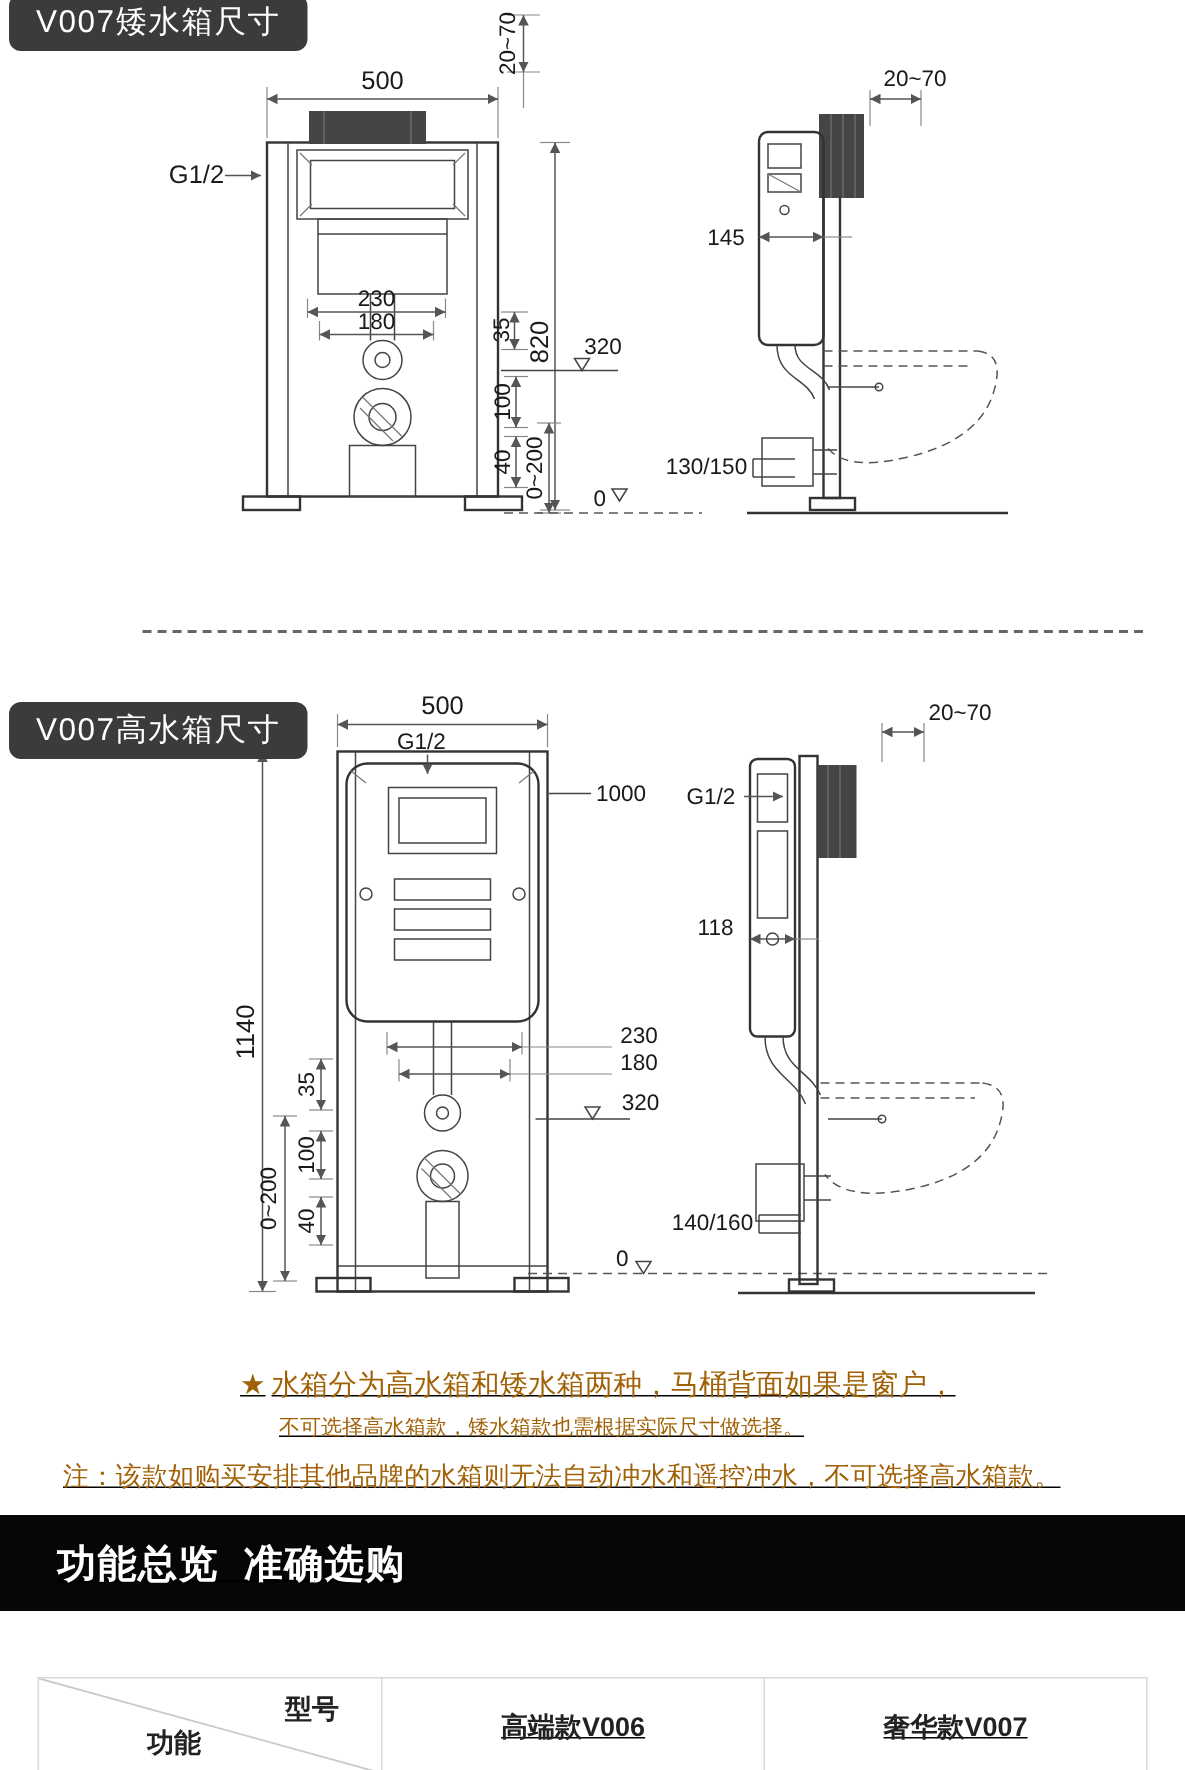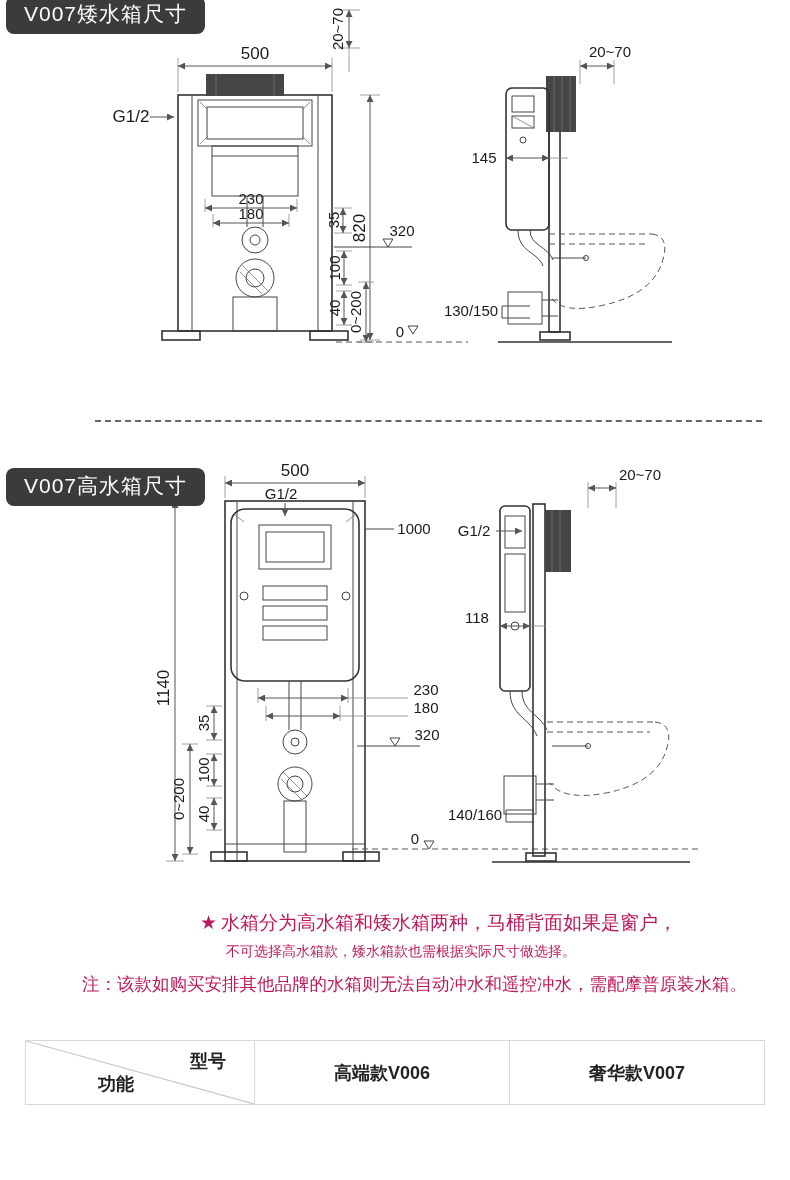--- a/index.html
+++ b/index.html
@@ -1,37 +1,37 @@
 <!DOCTYPE html>
 <html><head>
 <meta charset="utf-8">
 <style>
   * { margin:0; padding:0; box-sizing:border-box; }
   body { background:#fff; font-family:"Liberation Sans","DejaVu Sans",sans-serif; }
-  .page { width:790px; height:1180px; overflow:hidden; background:#fff; position:relative; }
+  .page { width:790px; height:1180px; overflow:hidden; background:#fff; position:relative;text-decoration:underline; }
 
   .diagram-section { position:relative; }
   .badge { position:absolute; left:6px; top:-4px; background:#3b3b3b; color:#fff;
            font-size:21px; padding:4px 18px 6px; border-radius:8px; letter-spacing:1px; z-index:2; }
   .badge2 { top:4px;margin-top:38px; }
 
   svg.drawing { display:block; }
   .p  { fill:none; stroke:#333; stroke-width:1.6; }
   .pt { fill:none; stroke:#444; stroke-width:1; }
   .dark { fill:#454545; stroke:none; }
   .dimline { stroke:#555; stroke-width:1; fill:none; }
   .extline { stroke:#888; stroke-width:0.8; }
   .hatch { stroke:#777; stroke-width:0.8; }
   .dash { stroke:#555; stroke-width:1; stroke-dasharray:6 4; fill:none; }
   text.dim { font-size:15px; fill:#1a1a1a; font-family:"Liberation Sans",sans-serif; }
   text.dim-lg { font-size:17px; }
 
   .sep { border-top:2px dashed #666; margin:2px 28px 4px 95px; height:0; }
 
-  .notes { color:#be185d;padding-left:40px; }
+  .notes { color:#a16207; }
   .note-1 { font-size:19px; margin:14px 0 0 160px; }
   .note-2 { font-size:14px; margin:7px 0 0 186px; }
   .note-3 { font-size:17.5px; margin:11px 0 0 42px; }
   .star { margin-right:4px; }
 
   .banner { margin-top:14px; height:64px; background:#060606; color:#fff; display:flex;
             align-items:center; padding-left:38px; font-size:26px; font-weight:bold;
             white-space:pre; letter-spacing:1px; }
 
   .table-wrap { padding:44px 25px 0 25px; }
@@ -322,23 +322,26 @@
         <line class="pt" x1="506" y1="396" x2="534" y2="396"></line>
         <line class="pt" x1="506" y1="384" x2="506" y2="396"></line>
         <text class="dim" x="475" y="394" text-anchor="middle">140/160</text>
       </g>
     </svg>
   </section>
 
   <div class="notes">
     <div class="note-1"><span class="star">★</span><span>水箱分为高水箱和矮水箱两种，马桶背面如果是窗户，</span></div>
     <div class="note-2">不可选择高水箱款，矮水箱款也需根据实际尺寸做选择。</div>
-    <div class="note-3">注：该款如购买安排其他品牌的水箱则无法自动冲水和遥控冲水，需配摩普原装水箱。</div>
+    <div class="note-3">注：该款如购买安排其他品牌的水箱则无法自动冲水和遥控冲水，不可选择高水箱款。</div>
   </div>
 
+  <div class="banner">
+    <span>功能总览  准确选购</span>
+  </div>
 
   <div class="table-wrap">
     <table class="spec">
       <thead>
         <tr>
           <th class="corner">
             <svg class="diag" preserveAspectRatio="none" viewBox="0 0 100 60">
               <line x1="0" y1="0" x2="100" y2="60" stroke="#c9c9c9" stroke-width="1"></line>
             </svg>
             <span class="corner-top">型号</span>

